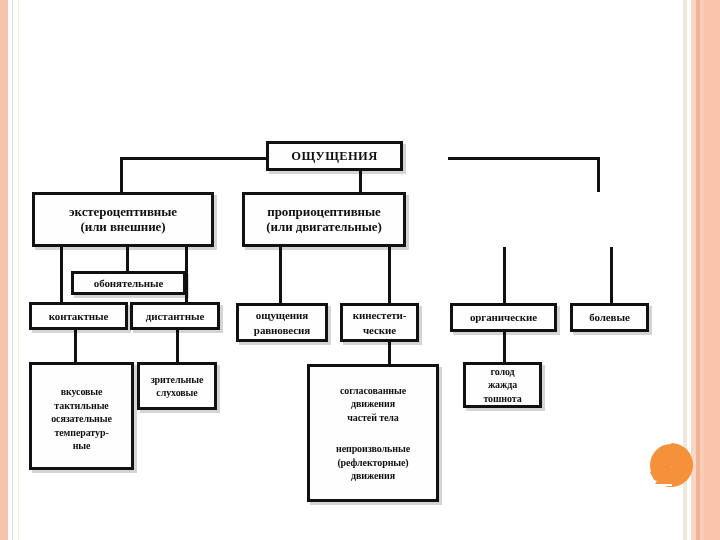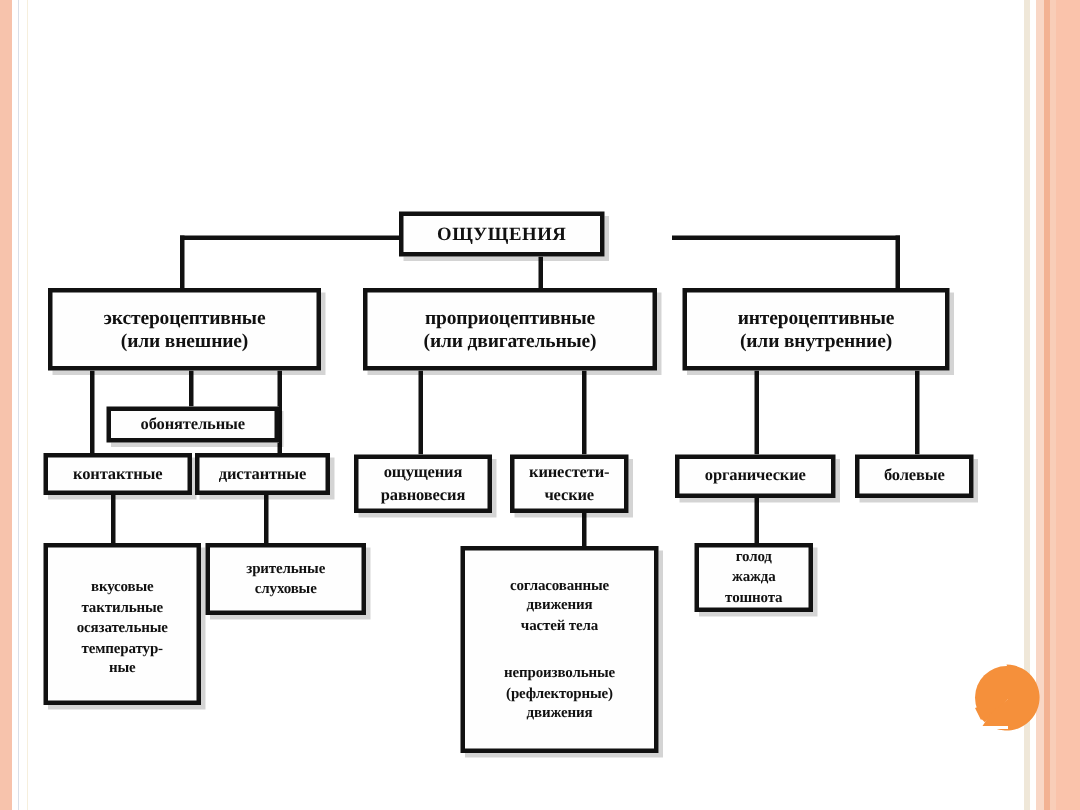--- a/index.html
+++ b/index.html
@@ -148,29 +148,25 @@
 
     <div class="node root" style="left:266px; top:141px; width:137px; height:30px;">
       <span class="ln">ОЩУЩЕНИЯ</span>
     </div>
 
     <div class="node lvl2" style="left:32px; top:192px; width:182px; height:55px;">
       <span class="ln">экстероцептивные</span>
       <span class="ln">(или внешние)</span>
     </div>
 
-    <div class="node lvl2" style="left:242px; top:192px; width:196px; height:55px;">
+    <div class="node lvl2" style="left:242px; top:192px; width:164px; height:55px;">
       <span class="ln">проприоцептивные</span>
       <span class="ln">(или двигательные)</span>
     </div>
 
-    <div class="node lvl2" style="left:455px; top:192px; width:178px; height:55px;">
-      <span class="ln">интероцептивные</span>
-      <span class="ln">(или внутренние)</span>
-    </div>
 
     <div class="node lvl3" style="left:71px; top:271px; width:115px; height:24px;">
       <span class="ln">обонятельные</span>
     </div>
 
     <div class="node lvl3" style="left:29px; top:302px; width:99px; height:28px;">
       <span class="ln">контактные</span>
     </div>
 
     <div class="node lvl3" style="left:130px; top:302px; width:90px; height:28px;">
@@ -196,21 +192,21 @@
     </div>
 
     <div class="node leaf" style="left:29px; top:362px; width:105px; height:108px; justify-content:flex-start; padding-top:20px;">
       <span class="ln">вкусовые</span>
       <span class="ln">тактильные</span>
       <span class="ln">осязательные</span>
       <span class="ln">температур-</span>
       <span class="ln">ные</span>
     </div>
 
-    <div class="node leaf" style="left:137px; top:362px; width:107px; height:48px;">
+    <div class="node leaf" style="left:137px; top:362px; width:80px; height:48px;">
       <span class="ln">зрительные</span>
       <span class="ln">слуховые</span>
     </div>
 
     <div class="node leaf" style="left:307px; top:364px; width:132px; height:138px;">
       <span class="ln">согласованные</span>
       <span class="ln">движения</span>
       <span class="ln">частей тела</span>
       <span class="ln" style="margin-top:18px;">непроизвольные</span>
       <span class="ln">(рефлекторные)</span>

